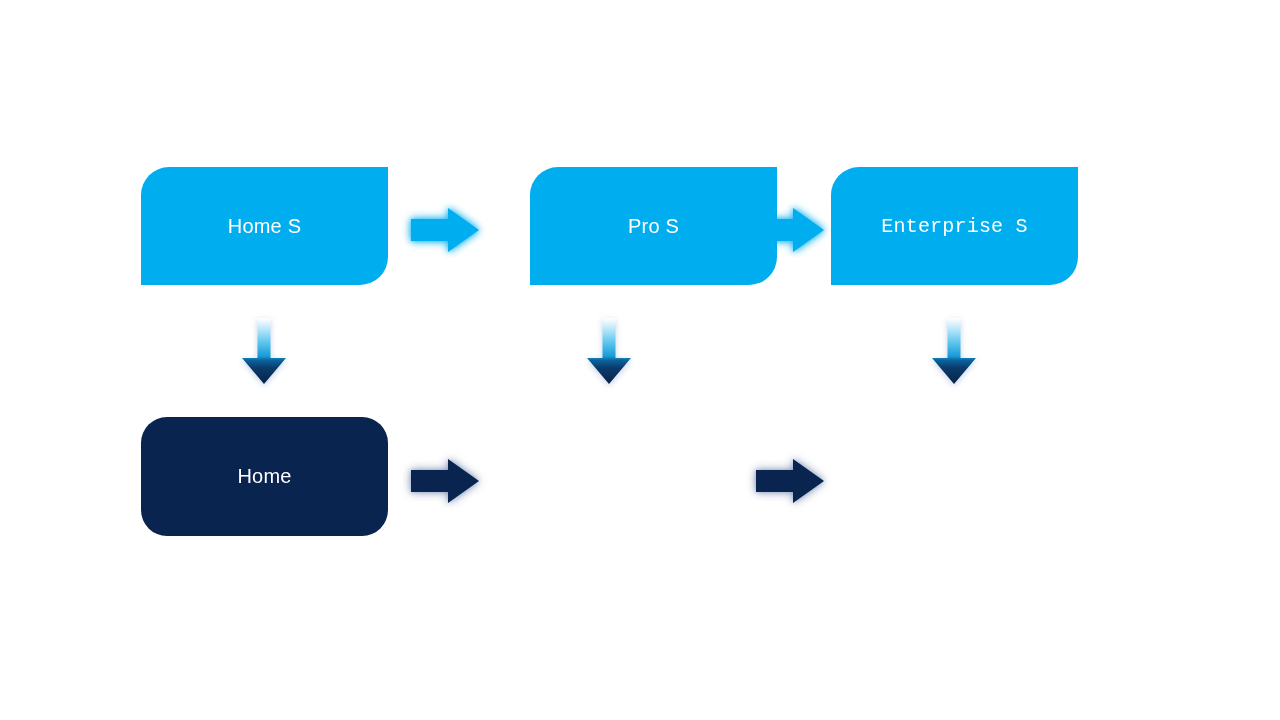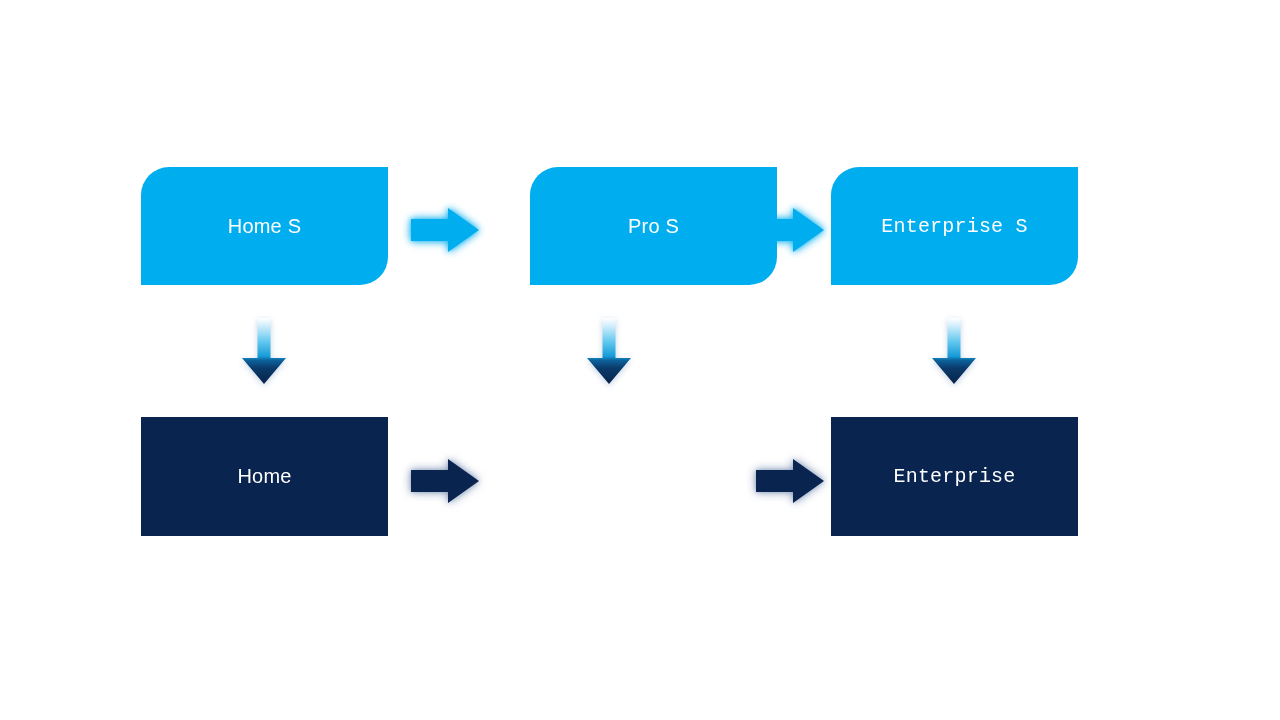--- a/index.html
+++ b/index.html
@@ -19,20 +19,21 @@
     text-align: center;
   }
   .box-top {
     top: 167px; height: 118px;
     background: var(--top-box-fill, #00AEEF);
     border-radius: 28px 0 28px 0;
   }
   .box-bottom {
     top: 417px; height: 119px;
     background: var(--bottom-box-fill, #0A2450);
+    border-radius: 26px;
   }
   .c1 { left: 141px; } .c2 { left: 486px; margin-left: 44px; } .c3 { left: 831px; font-family: Liberation Mono, monospace; }
 
   .h-arrow { position: absolute; width: 68px; height: 44px; }
   .h-arrow svg { display: block; width: 100%; height: 100%; overflow: visible; }
   .h-top { top: 208px; filter: drop-shadow(0 0 4px rgba(0,174,239,0.75)) drop-shadow(0 0 2px rgba(0,174,239,0.6)); }
   .h-bottom { top: 459px; filter: drop-shadow(0 0 5px rgba(70,100,150,0.5)) drop-shadow(0 0 2px rgba(70,100,150,0.4)); }
   .h-g1 { left: 411px; } .h-g2 { left: 756px; }
   .h-top path { fill: var(--arrow-light, #00AEEF); }
   .h-bottom path { fill: var(--arrow-dark, #0A2450); }
@@ -71,23 +72,20 @@
   <div class="box box-top c2">
     <span>Pro S</span>
   </div>
   <div class="box box-top c3">
     <span>Enterprise S</span>
   </div>
 
   <div class="box box-bottom c1">
     <span>Home</span>
   </div>
-  <div class="box box-bottom c3">
-    <span>Enterprise</span>
-  </div>
 
   <div class="h-arrow h-top h-g1">
     <svg viewBox="0 0 68 44">
         <path d="M0,11 L37,11 L37,0 L68,22 L37,44 L37,33 L0,33 Z"></path>
       </svg>
   </div>
   <div class="h-arrow h-top h-g2">
     <svg viewBox="0 0 68 44">
         <path d="M0,11 L37,11 L37,0 L68,22 L37,44 L37,33 L0,33 Z"></path>
       </svg>

